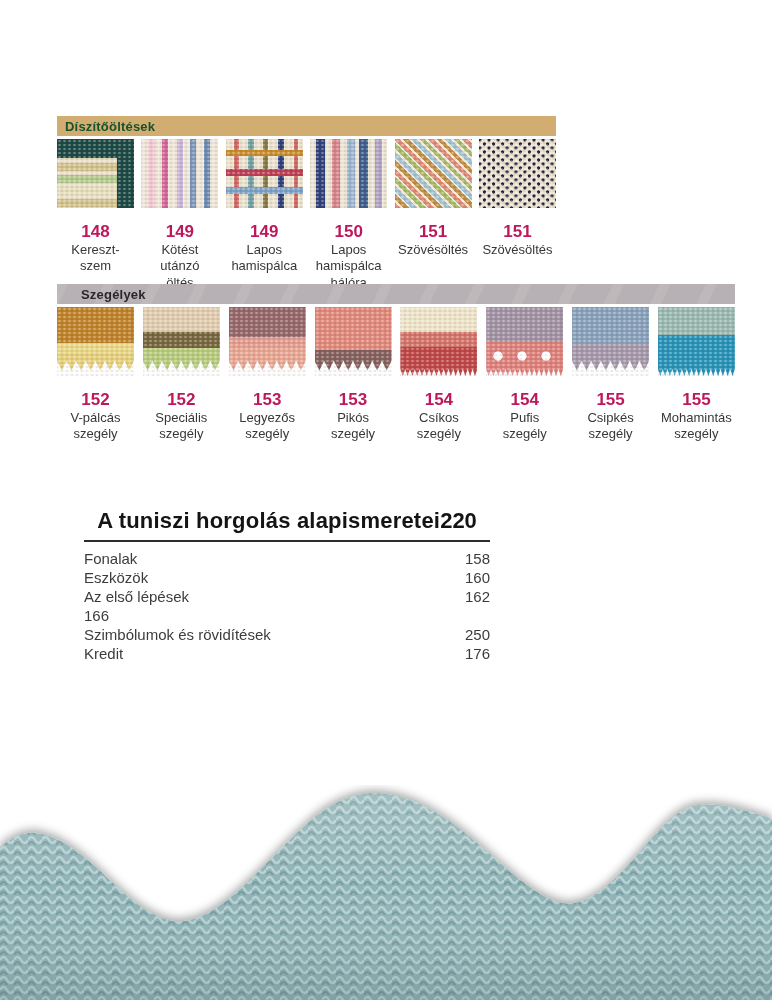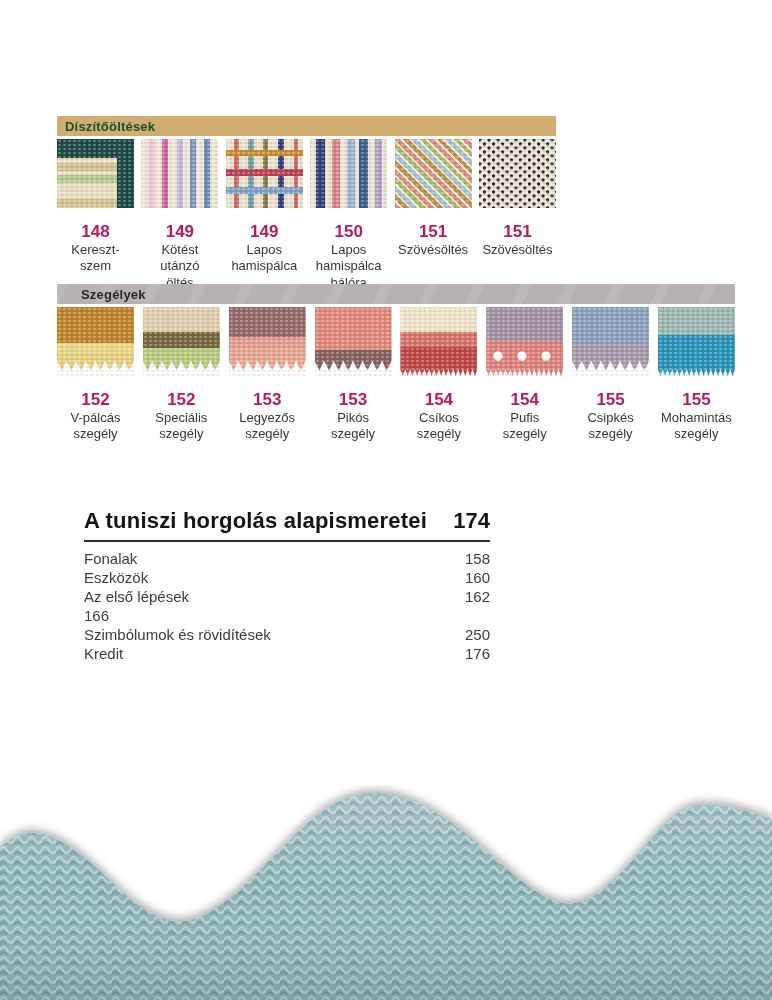--- a/index.html
+++ b/index.html
@@ -107,21 +107,21 @@
     background-size:24px 100%;background-repeat:repeat-x;
   }
   
   .num{margin-top:14px;text-align:center;font-size:17px;font-weight:bold;color:#be185d;}
   .lbl{
     width:90px;margin-left:-6.5px;text-align:center;
     font-size:13px;line-height:1.26;color:#373737;white-space:pre-line;
   }
   
   .toc{position:absolute;left:84px;top:508px;width:406px;}
-  .toc-head{display:flex;justify-content:space-between;align-items:baseline;}
+  .toc-head{display:flex;justify-content:center;align-items:baseline;}
   .toc-head h2{margin:0;font-size:22px;font-weight:bold;color:#141414;letter-spacing:.2px;}
   .toc-page{font-size:22px;font-weight:bold;color:#141414;}
   .toc-rule{height:2px;background:#2d2d2d;margin-top:6px;}
   .toc ul{list-style:none;margin:7px 0 16px 0;padding:0;}
   .toc li{display:flex;justify-content:space-between;font-size:15px;line-height:19px;color:#3c3c3c;}
   
   .photo{position:absolute;left:0;top:785px;width:772px;height:215px;margin:0;}
 </style>
 </head>
 <body>
@@ -260,21 +260,21 @@
           <div class="num">155</div>
           <div class="lbl">Mohamintás
 szegély</div>
         </div>
       </div>
   </section>
 
   <nav class="toc">
     <div class="toc-head">
       <h2>A tuniszi horgolás alapismeretei</h2>
-      <span class="toc-page">174</span>
+      <span class="toc-page">220</span>
     </div>
     <div class="toc-rule"></div>
     <ul id="tocList">
         <li>
           <span>Fonalak</span>
           <span>158</span>
         </li>
         <li>
           <span>Eszközök</span>
           <span>160</span>

